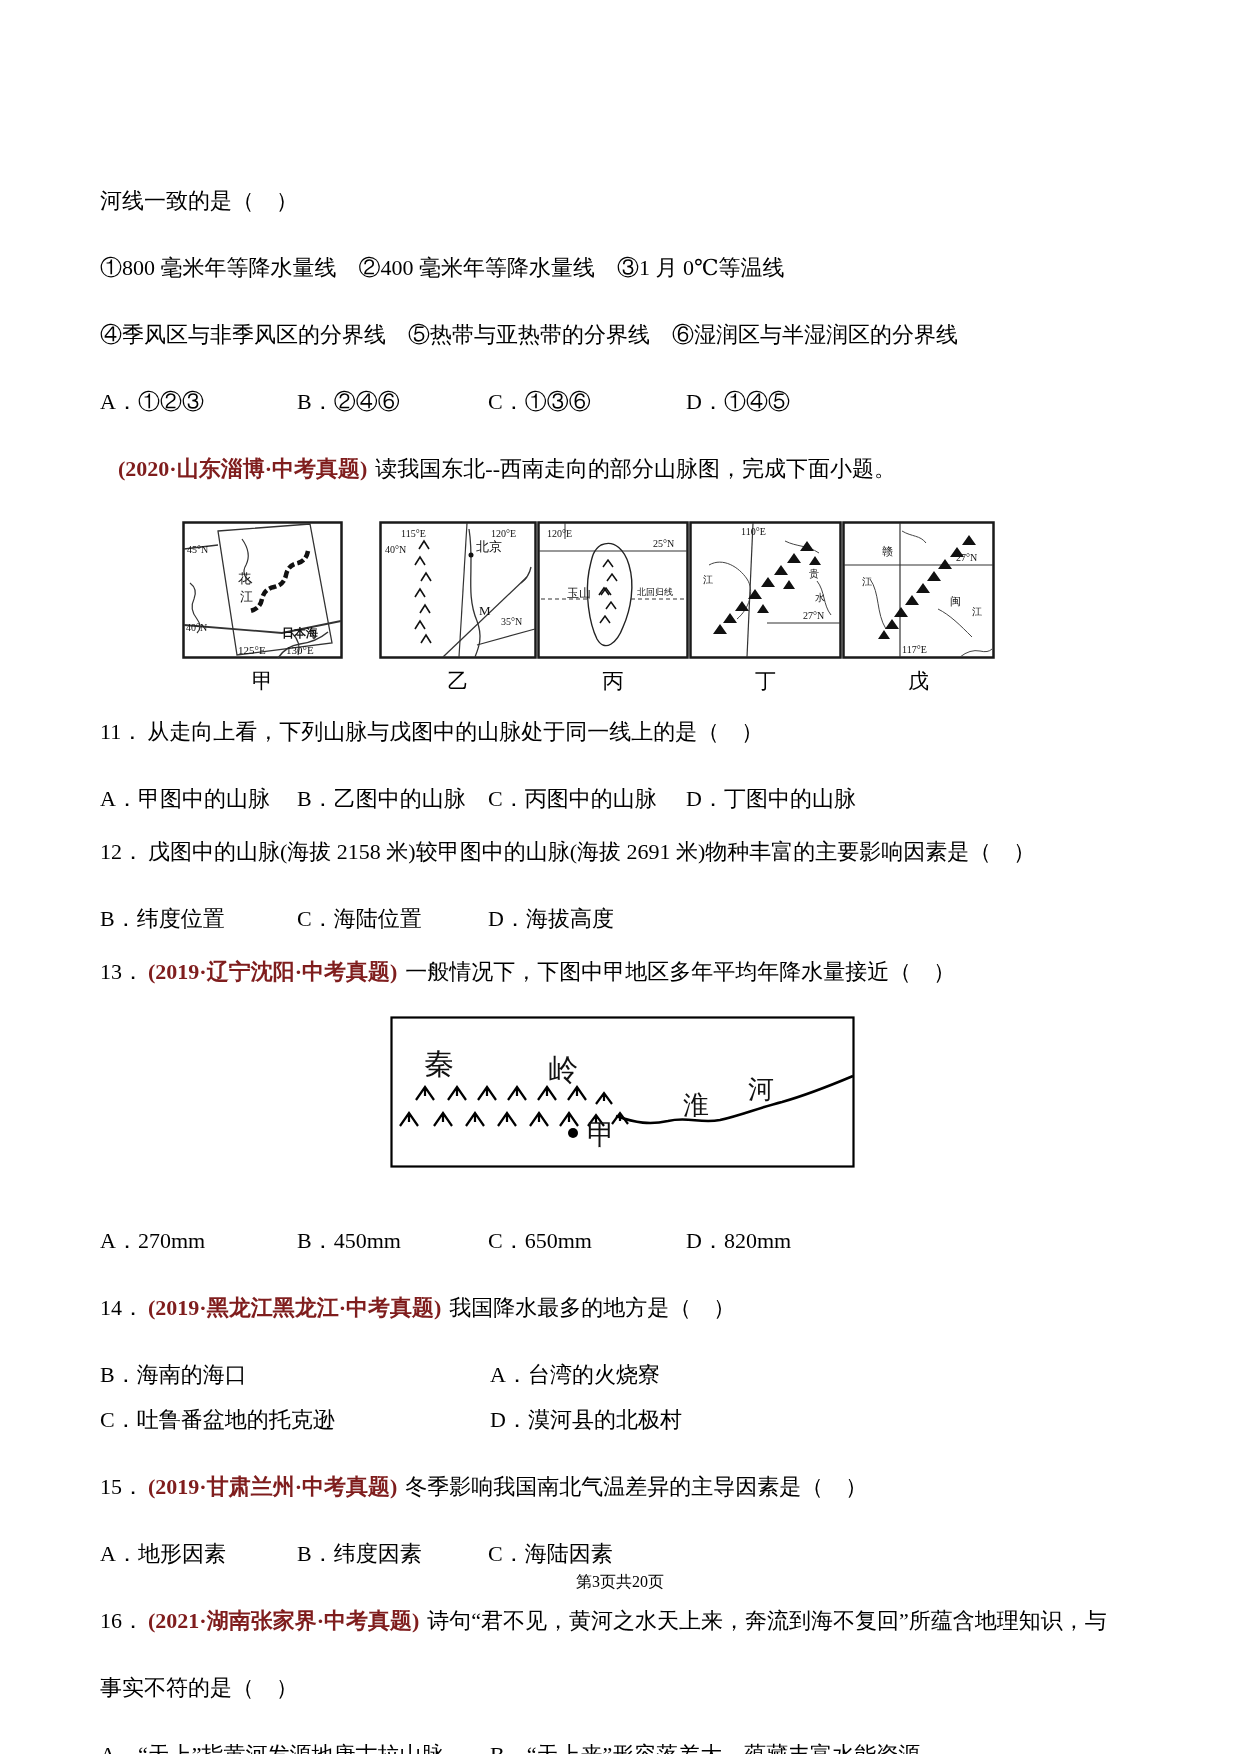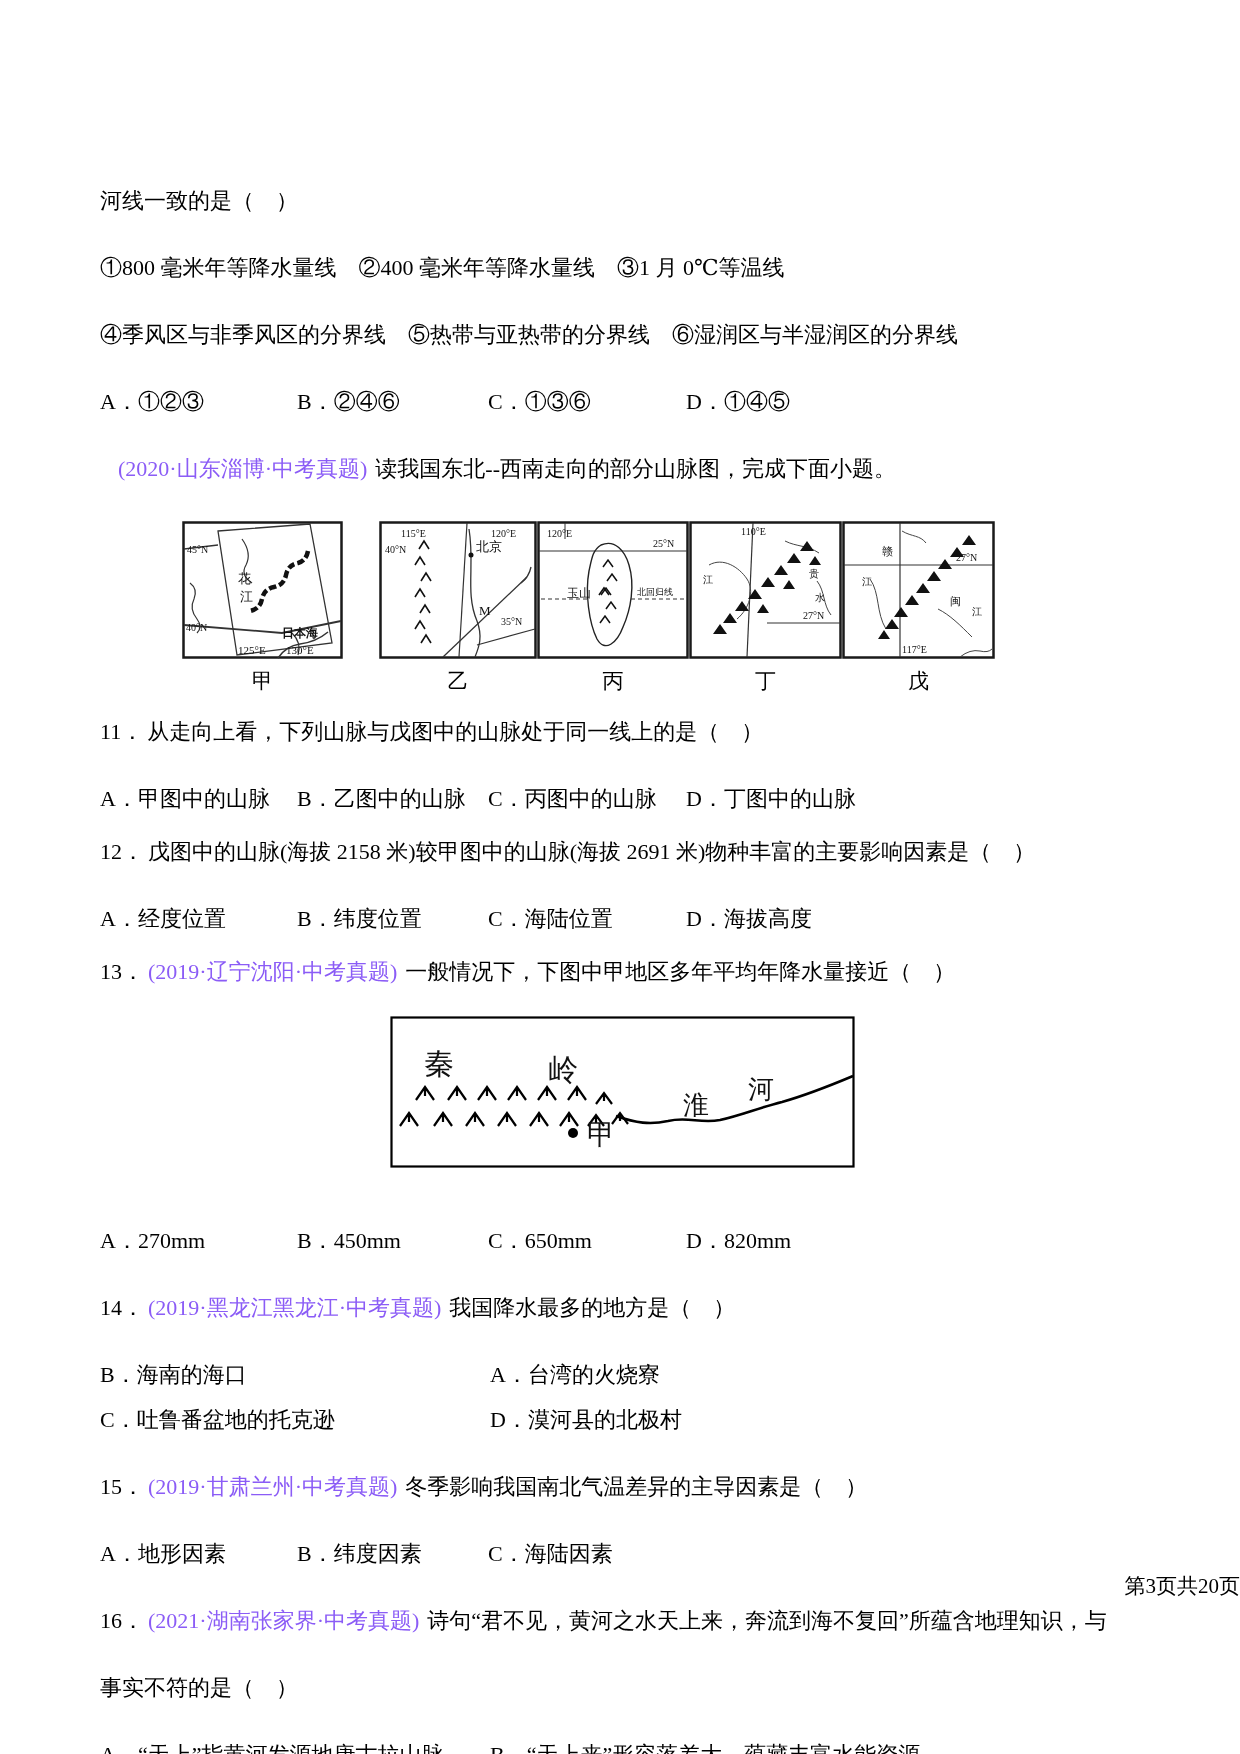--- a/index.html
+++ b/index.html
@@ -4,33 +4,33 @@
 <style>
   html,body { margin:0; padding:0; background:#ffffff; }
   .page {
     position:relative; width:1240px; height:1754px; background:#ffffff;
     font-family:"Liberation Serif","DejaVu Serif",serif;
     color:#000; font-size:22px; overflow:hidden;border-radius:14px;
   }
   .content { padding:156px 100px 0 100px; }
   .line { height:45px; line-height:45px; white-space:nowrap; }
   .indent { padding-left:18px; }
-  .tag { color:#8b5cf6; font-weight:normal; margin-right:8px; }
+  .tag { color:#7f1d1d; font-weight:bold; margin-right:8px; }
   .qnum { margin-right:4px; }
   .optrow { display:grid; grid-template-columns:197px 191px 198px 1fr; height:45px; line-height:45px; }
   .optrow2 { display:grid; grid-template-columns:390px 1fr; height:45px; line-height:45px; }
   .mt8 { margin-top:8px; }
   .mt14 { margin-top:14px; }
   .maps-row { margin:30px 0 0 82px; display:flex; align-items:flex-end; }
   figure.mapfig { margin:0; }
   .mapfig figcaption { text-align:center; font-size:21px; height:28px; line-height:28px; margin-top:2px; }
   .m2 { margin-left:27px;padding-left:36px; } .m3 { margin-left:30px; } .m4 { margin-left:27px; } .m5 { margin-left:20px; }
   .map-svg text, .qfig-svg text { font-family:"Liberation Serif","DejaVu Serif",serif; fill:#111; }
   .qfigure { margin:11px 0 44px 290px; width:465px; }
-  .footer { position:absolute; top:1572px; left:0; width:100%; text-align:right; font-size:21px; }
+  .footer { position:absolute; top:1572px; left:0; width:100%; text-align:center; font-size:16px; }
 </style>
 </head>
 <body>
 
 <div class="page">
   <div class="content">
 
     <p class="line">河线一致的是（　）</p>
     <p class="line">①800 毫米年等降水量线　②400 毫米年等降水量线　③1 月 0℃等温线</p>
     <p class="line">④季风区与非季风区的分界线　⑤热带与亚热带的分界线　⑥湿润区与半湿润区的分界线</p>
@@ -174,21 +174,20 @@
       <span>A．甲图中的山脉</span>
       <span>B．乙图中的山脉</span>
       <span>C．丙图中的山脉</span>
       <span>D．丁图中的山脉</span>
     </div>
 
     <p class="line mt8">
       <span class="qnum">12．</span><span>戊图中的山脉(海拔 2158 米)较甲图中的山脉(海拔 2691 米)物种丰富的主要影响因素是（　）</span>
     </p>
     <div class="optrow">
-      <span>A．经度位置</span>
       <span>B．纬度位置</span>
       <span>C．海陆位置</span>
       <span>D．海拔高度</span>
     </div>
 
     <p class="line mt8">
       <span class="qnum">13．</span><span class="tag">(2019·辽宁沈阳·中考真题)</span><span>一般情况下，下图中甲地区多年平均年降水量接近（　）</span>
     </p>
 
     <div class="qfigure">

